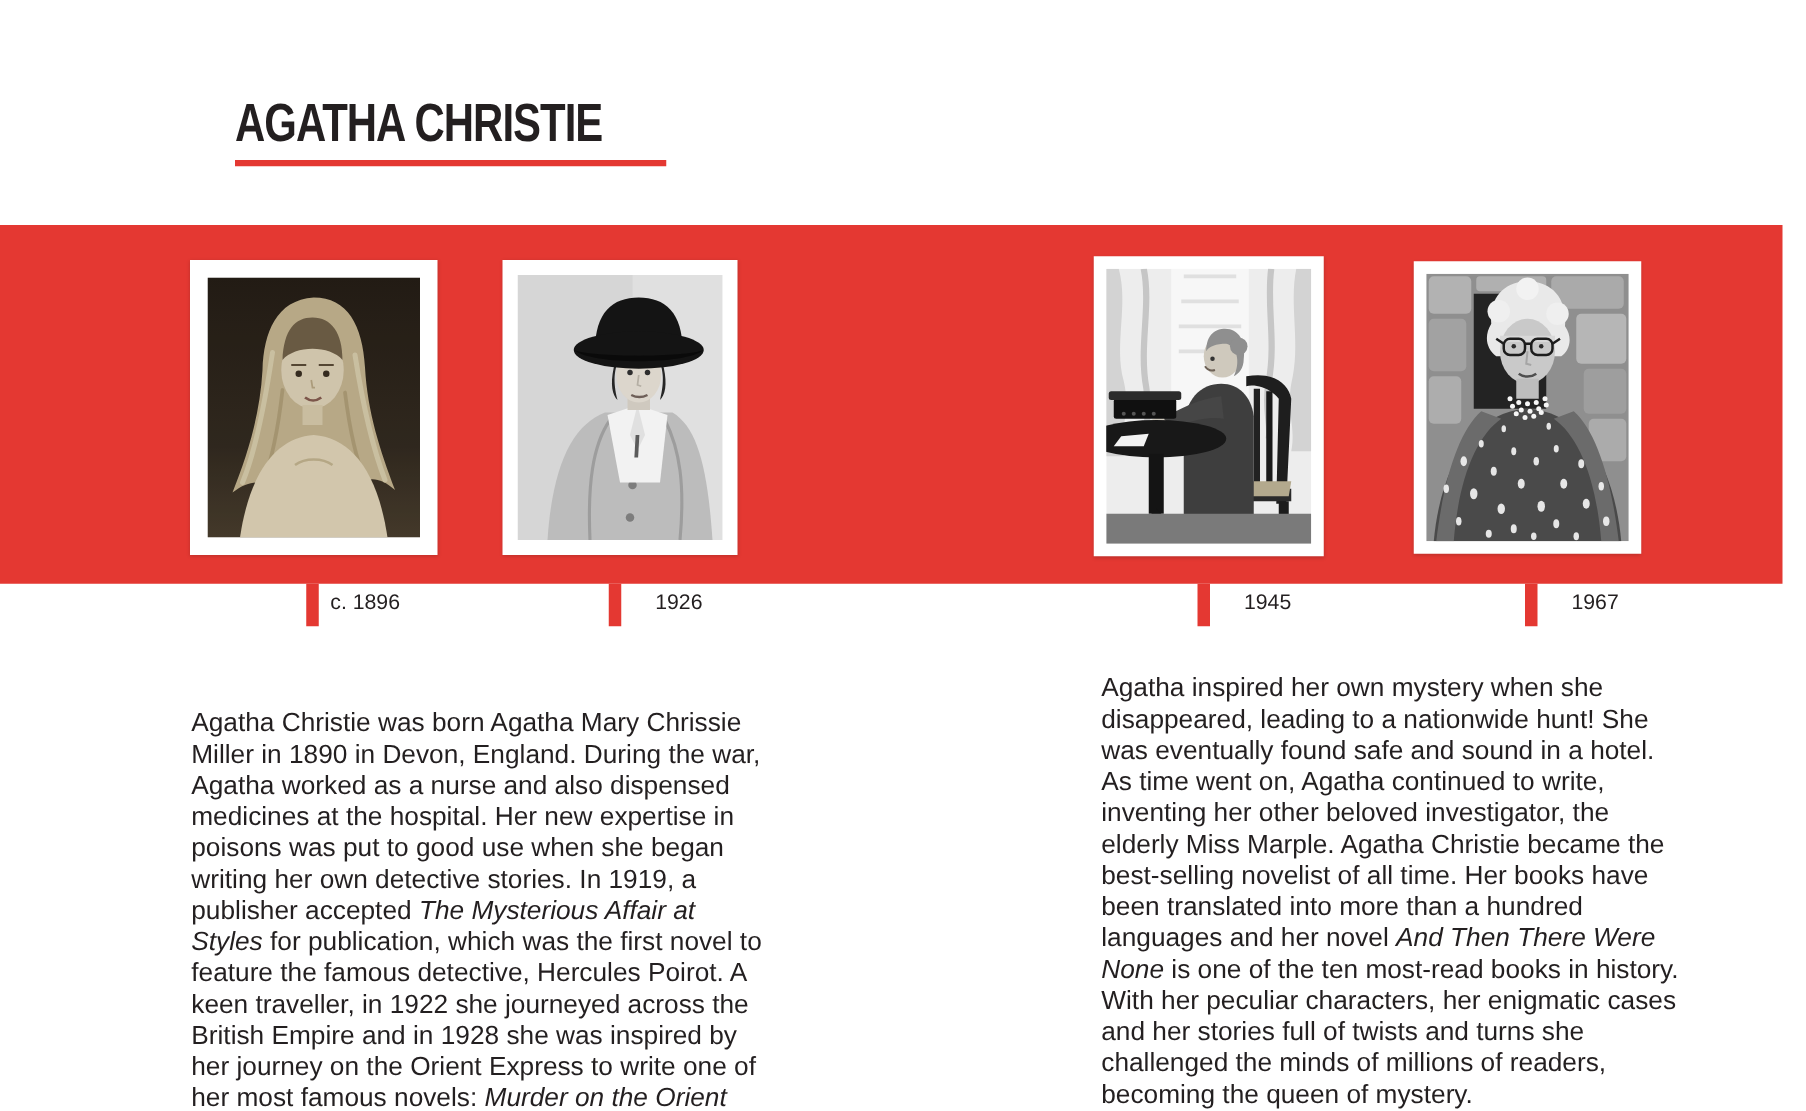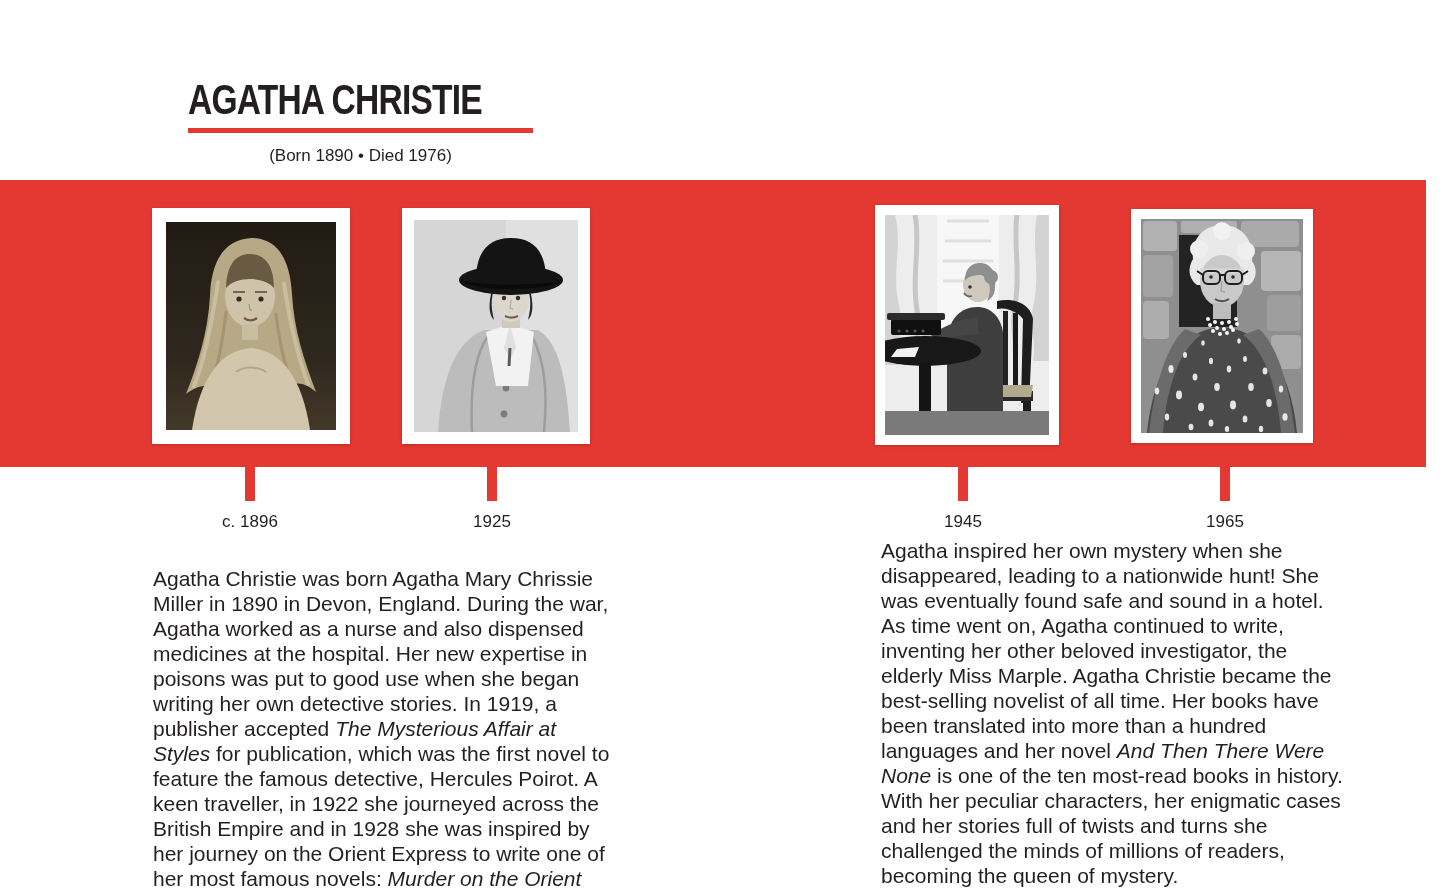--- a/index.html
+++ b/index.html
@@ -40,41 +40,40 @@
   .photo-1{left:152px;top:28px;width:198px;height:236px;padding:14px;}
   .photo-2{left:402px;top:28px;width:188px;height:236px;padding:12px;}
   .photo-3{left:875px;top:25px;width:184px;height:240px;padding:10px;}
   .photo-4{left:1131px;top:29px;width:182px;height:234px;padding:10px;}
   
   .tick{
     position:absolute;top:467px;width:10px;height:34px;background:var(--accent-red);
   }
   .tick-1{left:245px;} .tick-2{left:487px;} .tick-3{left:958px;} .tick-4{left:1220px;}
   .year{
-    position:absolute;top:512px;width:140px;text-align:center;
+    position:absolute;top:472px;width:140px;text-align:right;
     font-size:17px;color:var(--text);
   }
   .year-1{left:180px;} .year-2{left:422px;} .year-3{left:893px;} .year-4{left:1155px;}
   
   .bio{
     position:absolute;font-size:21px;line-height:25px;color:var(--text);
     text-align:left;
   }
   .bio i{font-style:italic;}
   .bio-left{left:153px;top:545px;width:462px;}
   .bio-right{left:881px;top:517px;width:462px;}
 </style>
 </head>
 <body>
 
 <div class="page">
 
   <h1 class="page-title">AGATHA CHRISTIE</h1>
   <div class="title-rule"></div>
-  <div class="subtitle">(Born 1890 • Died 1976)</div>
 
   <div class="band">
 
     <figure class="photo photo-1" role="img" aria-label="Sepia portrait of Agatha Christie as a young girl with long wavy fair hair">
       <svg viewBox="0 0 170 208" width="170" height="208">
         <defs>
           <linearGradient id="p1bg" x1="0" y1="0" x2="0" y2="1">
             <stop offset="0" stop-color="#241c15"></stop>
               <stop offset="0.65" stop-color="#332a20"></stop>
               <stop offset="1" stop-color="#4a3e2e"></stop>
@@ -266,20 +265,20 @@
       </svg>
     </figure>
   </div>
 
   <div class="tick tick-1"></div>
   <div class="tick tick-2"></div>
   <div class="tick tick-3"></div>
   <div class="tick tick-4"></div>
 
   <div class="year year-1">c. 1896</div>
-  <div class="year year-2">1925</div>
+  <div class="year year-2">1926</div>
   <div class="year year-3">1945</div>
-  <div class="year year-4">1965</div>
+  <div class="year year-4">1967</div>
 
   <p class="bio bio-left"><span>Agatha Christie was born Agatha Mary Chrissie Miller in 1890 in Devon, England. During the war, Agatha worked as a nurse and also dispensed medicines at the hospital. Her new expertise in poisons was put to good use when she began writing her own detective stories. In 1919, a publisher accepted </span><i>The Mysterious Affair at Styles</i><span> for publication, which was the first novel to feature the famous detective, Hercules Poirot. A keen traveller, in 1922 she journeyed across the British Empire and in 1928 she was inspired by her journey on the Orient Express to write one of her most famous novels: </span><i>Murder on the Orient Express</i><span>. In 1925,</span></p>
   <p class="bio bio-right"><span>Agatha inspired her own mystery when she disappeared, leading to a nationwide hunt! She was eventually found safe and sound in a hotel. As time went on, Agatha continued to write, inventing her other beloved investigator, the elderly Miss Marple. Agatha Christie became the best-selling novelist of all time. Her books have been translated into more than a hundred languages and her novel </span><i>And Then There Were None</i><span> is one of the ten most-read books in history. With her peculiar characters, her enigmatic cases and her stories full of twists and turns she challenged the minds of millions of readers, becoming the queen of mystery.</span></p>
 
 </div>
 
 </body></html>

